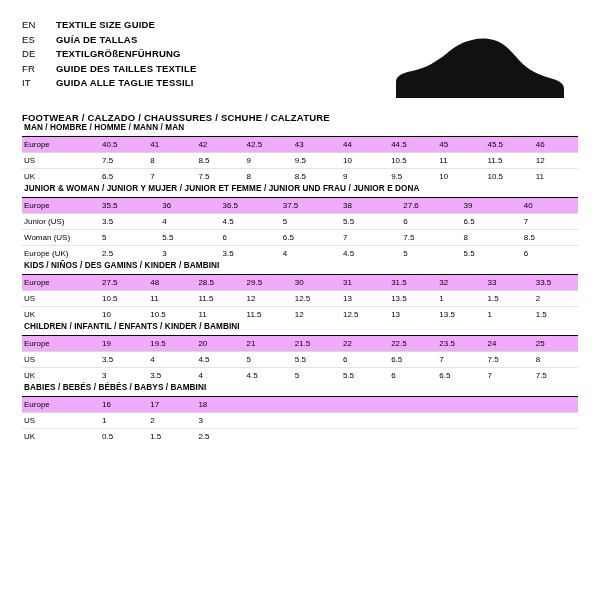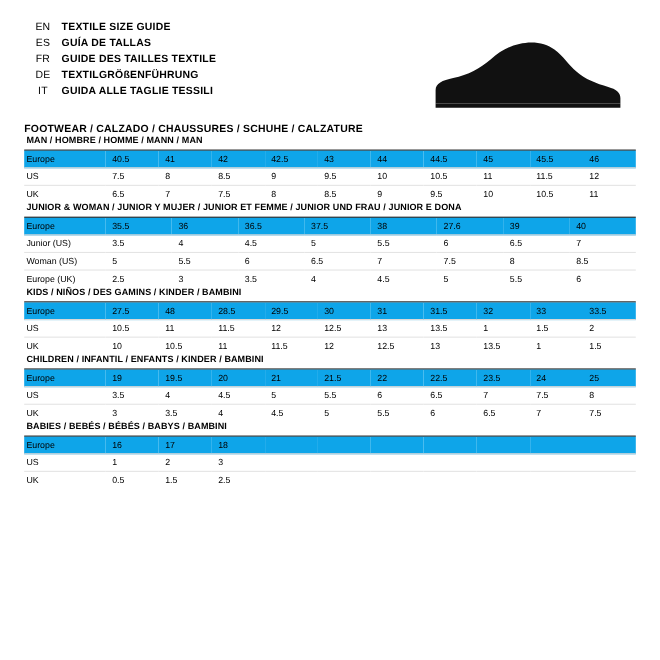--- a/index.html
+++ b/index.html
@@ -34,21 +34,20 @@
     padding: 0 0 1px 0;
     font-size: 9.5px;
     line-height: 13.5px;
     letter-spacing: 0.2px;
     vertical-align: top;
     white-space: nowrap;
   }
   .lang-code {
     width: 34px;
     font-weight: normal;
-    text-align: center;
   }
   .lang-title {
     font-weight: bold;
   }
   .shoe-art {
     position: absolute;
     top: 14px;
     right: 10px;
     width: 180px;
     height: 70px;
@@ -76,21 +75,21 @@
   }
   table.sizes td {
     font-size: 8px;
     height: 15px;
     line-height: 15px;
     padding: 0 0 0 6px;
     white-space: nowrap;
     border-bottom: 1px solid #e4e4e4;
   }
   table.sizes tr.shaded td {
-    background: #0ea5e9;
+    background: #f0abfc;
     border-bottom: 1px solid #d9d9d9;
   }
   table.sizes tr:last-child td {
     border-bottom: none;
   }
   table.sizes td.rowlabel {
     width: 72px;
     padding-left: 2px;
   }
   .spacer-bottom {
@@ -107,26 +106,26 @@
       <tbody id="lang-body">
           <tr>
             <td class="lang-code">EN</td>
             <td class="lang-title">TEXTILE SIZE GUIDE</td>
           </tr>
           <tr>
             <td class="lang-code">ES</td>
             <td class="lang-title">GUÍA DE TALLAS</td>
           </tr>
           <tr>
+            <td class="lang-code">DE</td>
+            <td class="lang-title">TEXTILGRÖßENFÜHRUNG</td>
+          </tr>
+          <tr>
             <td class="lang-code">FR</td>
             <td class="lang-title">GUIDE DES TAILLES TEXTILE</td>
-          </tr>
-          <tr>
-            <td class="lang-code">DE</td>
-            <td class="lang-title">TEXTILGRÖßENFÜHRUNG</td>
           </tr>
           <tr>
             <td class="lang-code">IT</td>
             <td class="lang-title">GUIDA ALLE TAGLIE TESSILI</td>
           </tr>
         </tbody>
     </table>
 
     <svg class="shoe-art" viewBox="0 0 180 70" xmlns="http://www.w3.org/2000/svg">
       <path d="M8 62 L8 50 C8 44 14 41 24 39 C38 36 48 30 58 22 C66 15 74 10 84 8 C96 5 108 7 116 13 C124 19 129 27 136 33 C144 40 154 44 165 47 C172 49 176 52 176 57 L176 62 Z" fill="#111111"></path>

